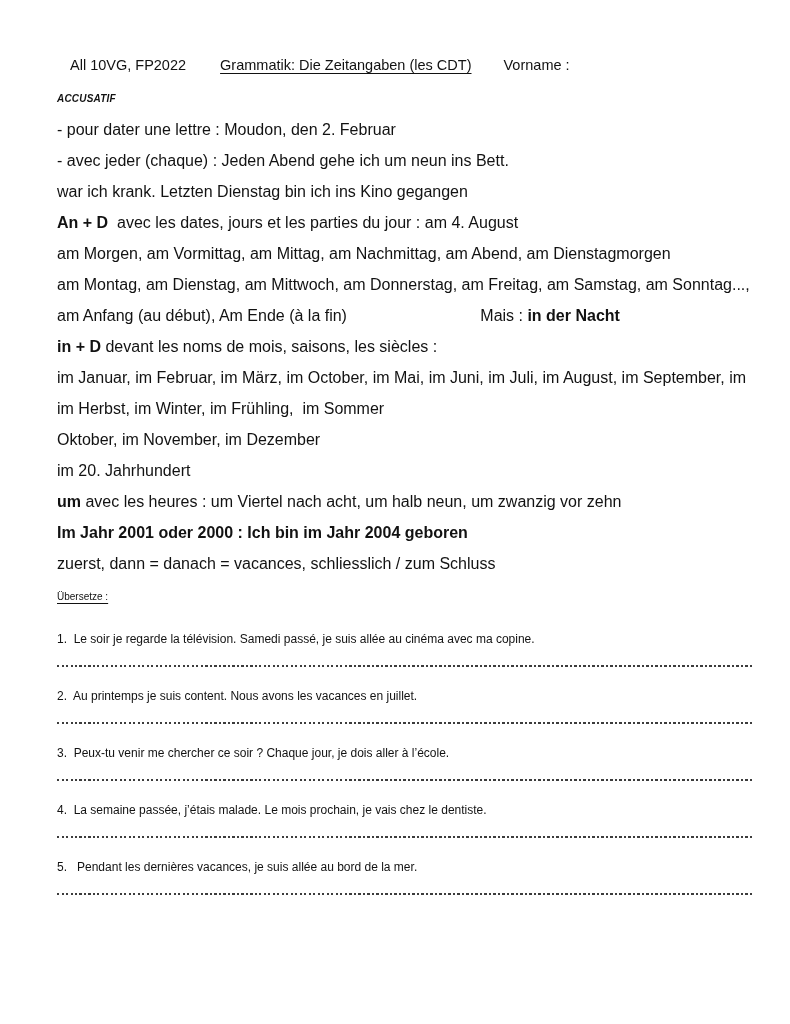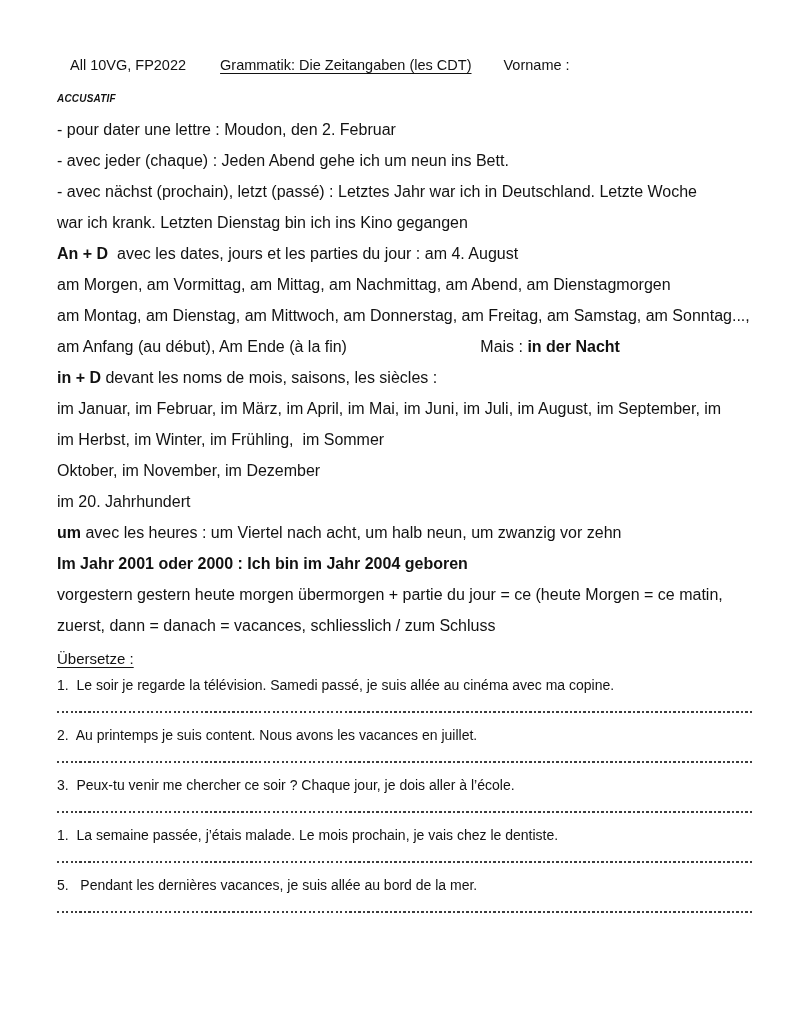--- a/index.html
+++ b/index.html
@@ -24,25 +24,25 @@
     font-weight: bold; font-size: 10px;
     line-height: 31px; margin-top: 8px; letter-spacing: .2px;
     white-space: pre-wrap;
     font-style: italic;
   }
   .line {
     font-size: 16px; line-height: 31px;
     white-space: pre-wrap;
   }
   .subheading {
-    font-size: 15px; line-height: 27px; margin-top: 4px;
+    font-size: 10px; line-height: 27px; margin-top: 4px;
     white-space: pre-wrap;
   }
   .exline {
-    font-size: 14px; line-height: 26px; margin-top: 0;
+    font-size: 12px; line-height: 26px; margin-top: 16px;
     white-space: pre-wrap;
   }
   .dots {
     height: 2px; margin: 13px 0 9px 0;
     background-image: repeating-linear-gradient(to right, #3c3c3c 0 2px, transparent 2px 4.5px);
   }
   .b { font-weight: bold; }
   .u { text-decoration: underline; text-underline-offset: 3px; }
 </style>
 </head>
@@ -51,40 +51,38 @@
 <div class="page">
   <div class="hdr">
     <span class="hdr-left">All 10VG, FP2022</span>
     <span class="hdr-title">Grammatik: Die Zeitangaben (les CDT)</span>
     <span class="hdr-right">Vorname :</span>
   </div>
   <div>
       <div class="heading"><span class="seg b">ACCUSATIF</span></div>
       <div class="line"><span class="seg">- pour dater une lettre : Moudon, den 2. Februar</span></div>
       <div class="line"><span class="seg">- avec jeder (chaque) : Jeden Abend gehe ich um neun ins Bett.</span></div>
-      <div class="line"><span class="seg">- avec nächst (prochain), letzt (passé) : Letztes Jahr war ich in Deutschland. Letzte Woche</span></div>
       <div class="line"><span class="seg">war ich krank. Letzten Dienstag bin ich ins Kino gegangen</span></div>
       <div class="line"><span class="seg b">An + D</span><span class="seg">  avec les dates, jours et les parties du jour : am 4. August</span></div>
       <div class="line"><span class="seg">am Morgen, am Vormittag, am Mittag, am Nachmittag, am Abend, am Dienstagmorgen</span></div>
       <div class="line"><span class="seg">am Montag, am Dienstag, am Mittwoch, am Donnerstag, am Freitag, am Samstag, am Sonntag...,</span></div>
       <div class="line"><span class="seg">am Anfang (au début), Am Ende (à la fin)                              Mais : </span><span class="seg b">in der Nacht</span></div>
       <div class="line"><span class="seg b">in + D</span><span class="seg"> devant les noms de mois, saisons, les siècles :</span></div>
-      <div class="line"><span class="seg">im Januar, im Februar, im März, im April, im Mai, im Juni, im Juli, im August, im September, im</span></div>
+      <div class="line"><span class="seg">im Januar, im Februar, im März, im October, im Mai, im Juni, im Juli, im August, im September, im</span></div>
       <div class="line"><span class="seg">im Herbst, im Winter, im Frühling,  im Sommer</span></div>
       <div class="line"><span class="seg">Oktober, im November, im Dezember</span></div>
       <div class="line"><span class="seg">im 20. Jahrhundert</span></div>
       <div class="line"><span class="seg b">um</span><span class="seg"> avec les heures : um Viertel nach acht, um halb neun, um zwanzig vor zehn</span></div>
       <div class="line"><span class="seg b">Im Jahr 2001 oder 2000 : Ich bin im Jahr 2004 geboren</span></div>
-      <div class="line"><span class="seg">vorgestern gestern heute morgen übermorgen + partie du jour = ce (heute Morgen = ce matin,</span></div>
       <div class="line"><span class="seg">zuerst, dann = danach = vacances, schliesslich / zum Schluss</span></div>
       <div class="subheading"><span class="seg u">Übersetze :</span></div>
       <div class="exline"><span class="seg">1.  Le soir je regarde la télévision. Samedi passé, je suis allée au cinéma avec ma copine.</span></div>
       <div class="dots"></div>
       <div class="exline"><span class="seg">2.  Au printemps je suis content. Nous avons les vacances en juillet.</span></div>
       <div class="dots"></div>
       <div class="exline"><span class="seg">3.  Peux-tu venir me chercher ce soir ? Chaque jour, je dois aller à l’école.</span></div>
       <div class="dots"></div>
-      <div class="exline"><span class="seg">1.  La semaine passée, j’étais malade. Le mois prochain, je vais chez le dentiste.</span></div>
+      <div class="exline"><span class="seg">4.  La semaine passée, j’étais malade. Le mois prochain, je vais chez le dentiste.</span></div>
       <div class="dots"></div>
       <div class="exline"><span class="seg">5.   Pendant les dernières vacances, je suis allée au bord de la mer.</span></div>
       <div class="dots"></div>
     </div>
 </div>
 
 </body></html>

